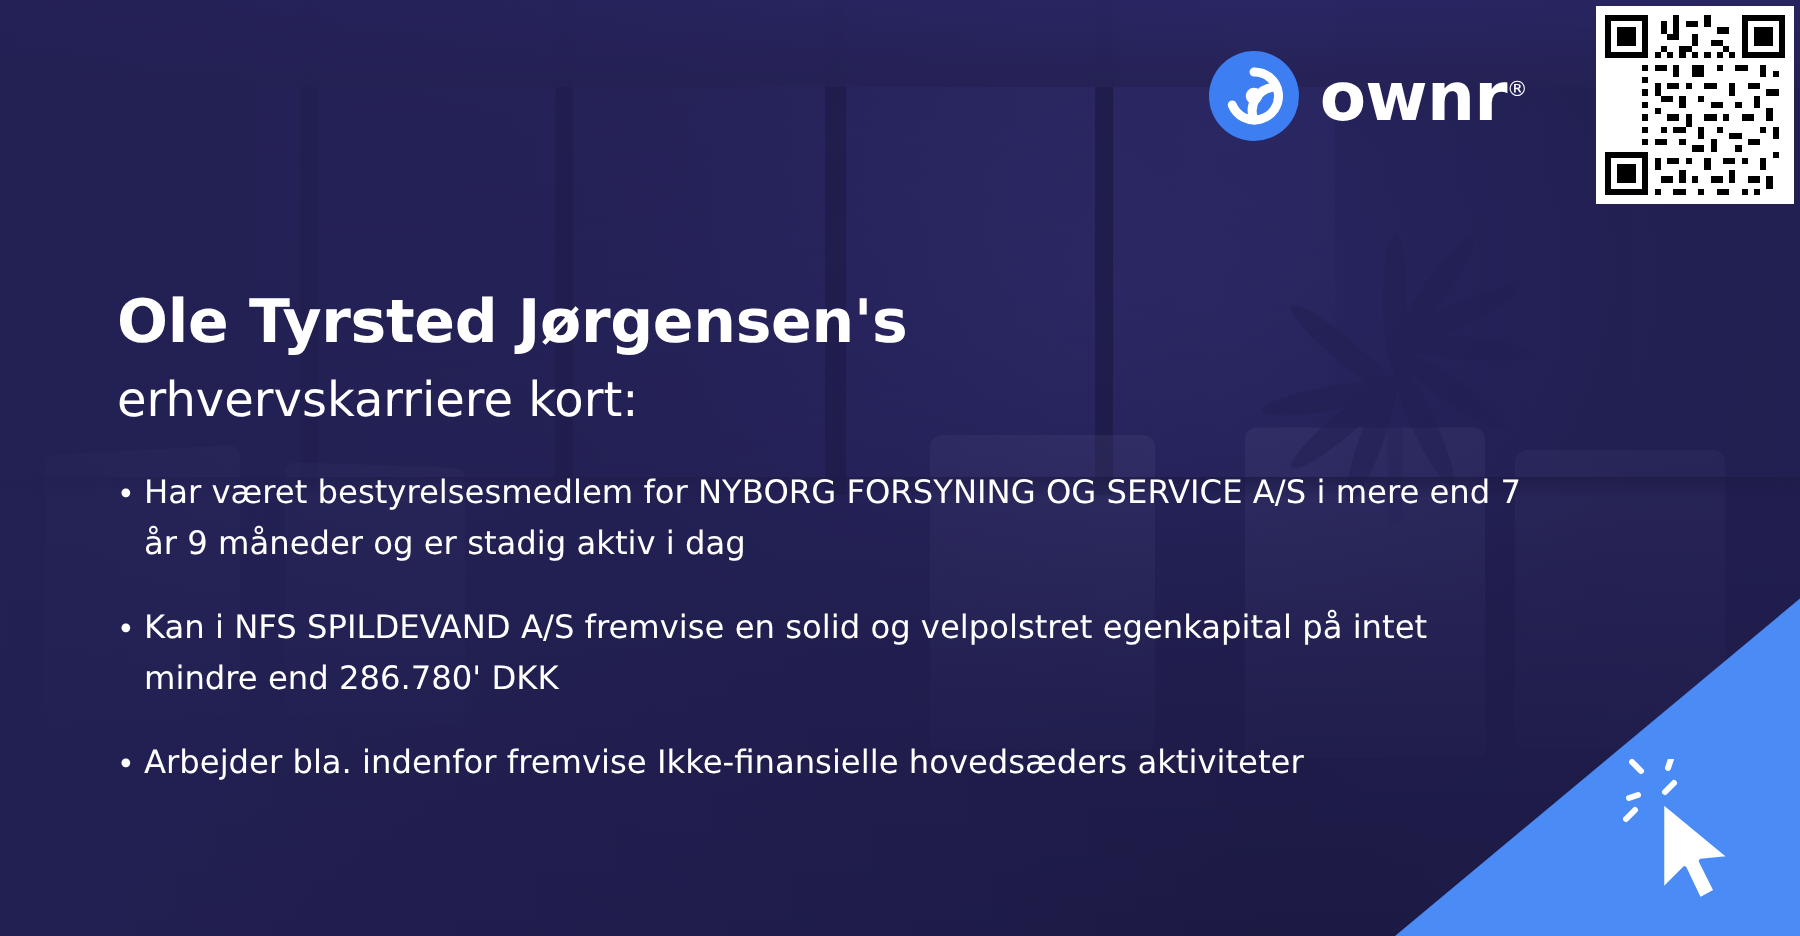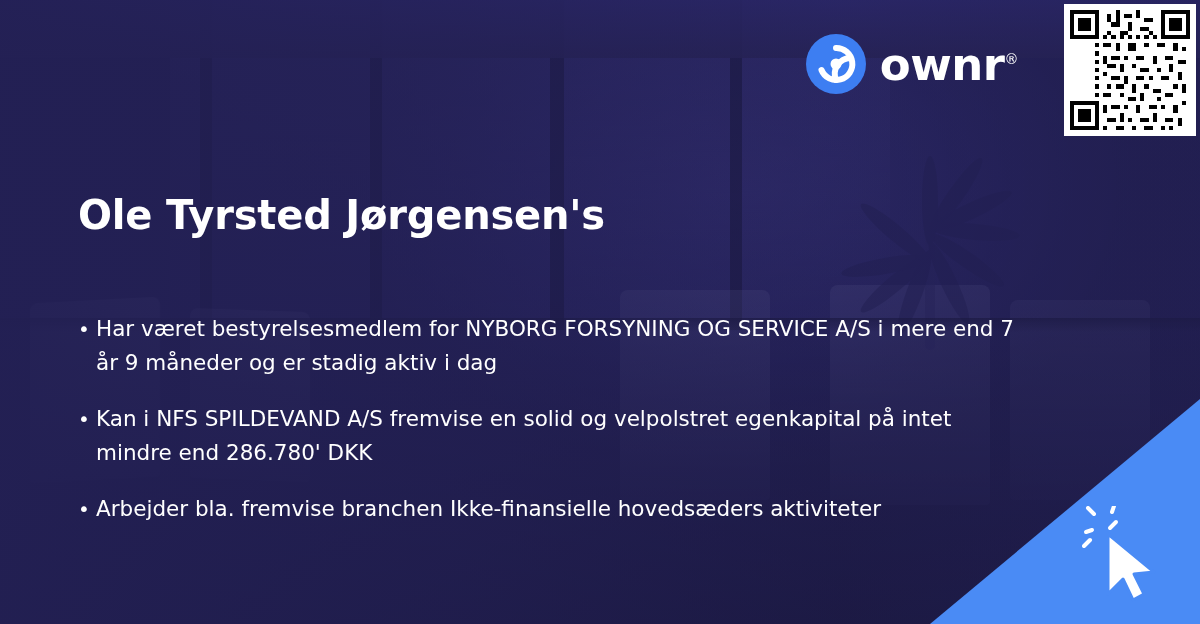--- a/index.html
+++ b/index.html
@@ -352,30 +352,31 @@
         <path d="M22 6 A16 16 0 1 1 7.5 28" fill="none" stroke="#ffffff" stroke-width="6" stroke-linecap="round"></path>
         <path d="M22 38 A16 16 0 0 1 36.5 16" fill="none" stroke="#ffffff" stroke-width="6" stroke-linecap="round"></path>
         <circle cx="22" cy="22" r="5.5" fill="#ffffff"></circle>
       </svg>
     </span>
     <span class="logo-text"><span>ownr</span><span class="logo-reg">®</span></span>
   </div>
 
   <div class="headline">
     <h1 class="line1">Ole Tyrsted Jørgensen's</h1>
+    <h2 class="line2">erhvervskarriere kort:</h2>
   </div>
 
   <div class="bullets">
     <div class="bullet">
       <span class="bullet-dot">•</span>
       <span class="bullet-text">Har været bestyrelsesmedlem for NYBORG FORSYNING OG SERVICE A/S i mere end 7 år 9 måneder og er stadig aktiv i dag</span>
     </div>
     <div class="bullet">
       <span class="bullet-dot">•</span>
       <span class="bullet-text">Kan i NFS SPILDEVAND A/S fremvise en solid og velpolstret egenkapital på intet mindre end 286.780' DKK</span>
     </div>
     <div class="bullet">
       <span class="bullet-dot">•</span>
-      <span class="bullet-text">Arbejder bla. fremvise branchen Ikke-finansielle hovedsæders aktiviteter</span>
+      <span class="bullet-text">Arbejder bla. indenfor fremvise Ikke-finansielle hovedsæders aktiviteter</span>
     </div>
   </div>
 
 </div>
 
 </body></html>

